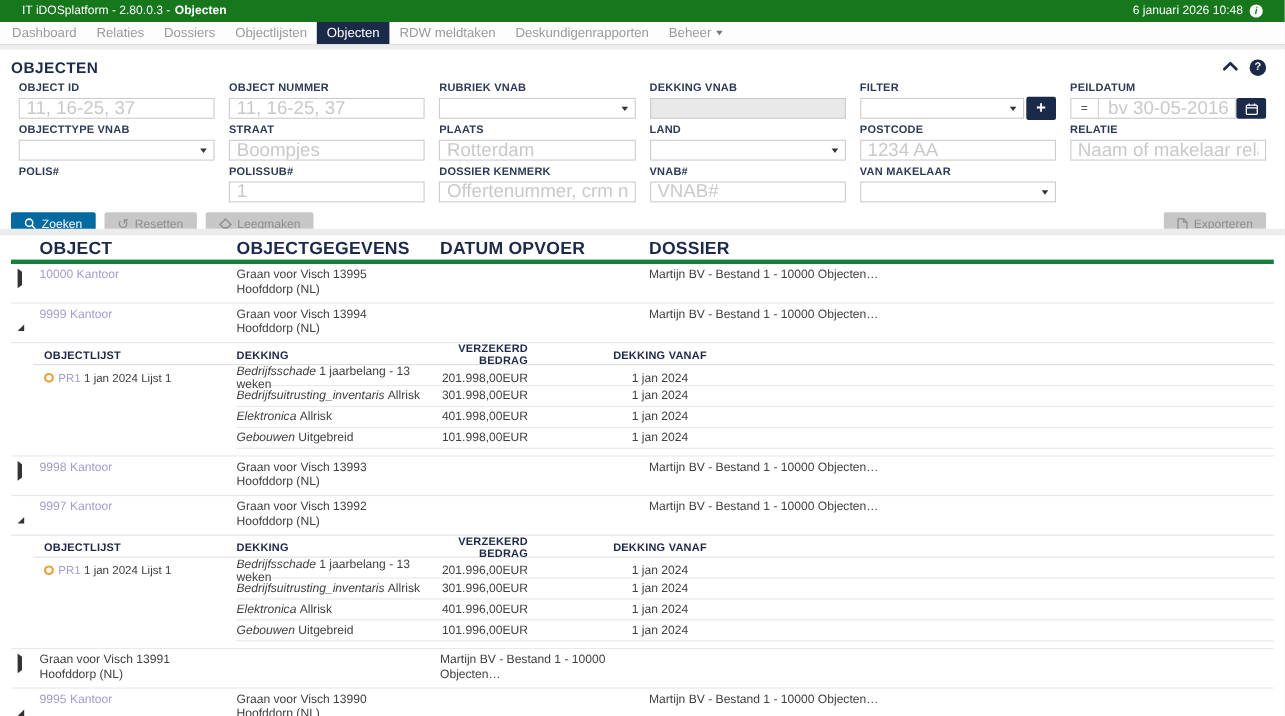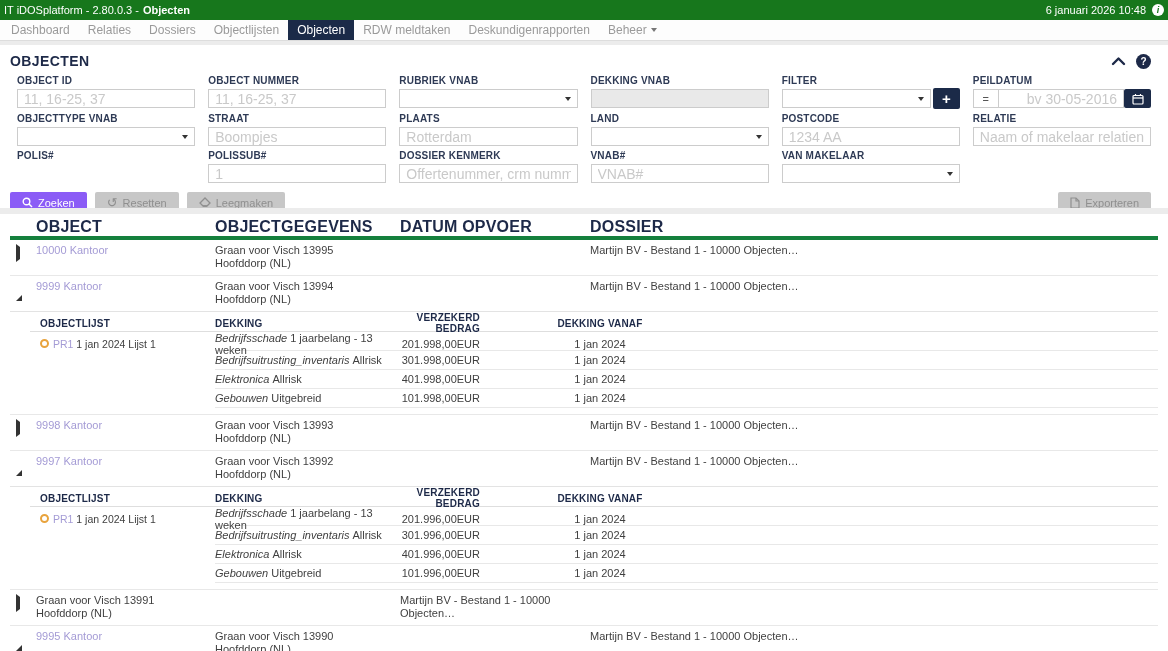--- a/index.html
+++ b/index.html
@@ -1,21 +1,21 @@
 <!DOCTYPE html>
 <html><head>
 <meta charset="utf-8">
 <style>
   * { box-sizing: border-box; margin: 0; padding: 0; }
   html,body { width: 1168px; height: 651px; overflow: hidden;
     font-family: "Liberation Sans", sans-serif; background: #ececec; }
 
   
   .topbar { height: 20px; background: #17771c; color: #fff; display: flex;
-    align-items: center; justify-content: space-between; padding: 0 4px; font-size: 11px; }
+    align-items: center; justify-content: space-between; padding: 0 20px; font-size: 11px; }
   .topbar-title { display: flex; gap: 4px; align-items: center; }
   .topbar-title b { font-weight: bold; }
   .topbar-right { display: flex; align-items: center; gap: 6px; }
   .info-circle { width: 12px; height: 12px; border-radius: 50%; background: #fff;
     color: #17771c; font-size: 9px; font-weight: bold; display: flex; align-items: center;
     justify-content: center; font-style: italic; }
 
   
   .navbar { height: 21px; background: #fdfdfd; border-bottom: 1px solid #ddd;
     display: flex; align-items: stretch; font-size: 12px; color: #9a9a9a; padding-left: 2px; }
@@ -37,21 +37,21 @@
   .card-head { display: flex; align-items: center; justify-content: space-between; height: 18px; margin-bottom: 5px; }
   .card-title { font-size: 14px; font-weight: bold; color: #1d2948; letter-spacing: .4px; }
   .head-icons { display: flex; align-items: center; gap: 10px; }
   .help-circle { width: 15px; height: 15px; border-radius: 50%; background: #1d2948;
     color: #fff; font-size: 10px; font-weight: bold; display: flex; align-items: center; justify-content: center; }
 
   .filter-grid { display: grid; grid-template-columns: repeat(6, 1fr);
     column-gap: 13px; row-gap: 4px; padding-left: 7px; }
   .field label { display: block; font-size: 10px; font-weight: bold; color: #2e3a55;
     letter-spacing: .2px; margin-bottom: 3px; }
-  .field input { width: 100%; height: 19px; border: 1px solid #ccc; font-size: 14px;
+  .field input { width: 100%; height: 19px; border: 1px solid #ccc; font-size: 17px;
     padding: 0 6px; color: #666; font-family: "Liberation Sans", sans-serif; background: #fff; outline: none; }
   .field input::placeholder { color: #c9c9c9; }
   .field input.disabled { background: #e9e9e9; }
   .select { position: relative; height: 19px; border: 1px solid #ccc; background: #fff;
     font-size: 11px; color: #777; padding: 2px 18px 0 6px; cursor: pointer; }
   .select .sel-caret { position: absolute; right: 6px; top: 7px; width: 0; height: 0;
     border-left: 3.5px solid transparent; border-right: 3.5px solid transparent;
     border-top: 4.5px solid #333; }
   .compound { display: flex; }
   .eq-box { width: 26px; height: 19px; border: 1px solid #ccc; background: #fff;
@@ -62,21 +62,21 @@
   .plus-btn { width: 27px; height: 21px; margin-top: -1px; margin-left: 2px;
     font-size: 15px; font-weight: bold; line-height: 1; }
   .filter-row { display: flex; align-items: flex-start; }
   .filter-row .select { flex: 1; }
   .compound input { flex: 1; min-width: 0; }
 
   .btn-row { display: flex; gap: 8px; margin-top: 9px; align-items: center; }
   .btn { height: 21px; padding: 0 12px; font-size: 11px; border: none; border-radius: 2px;
     display: inline-flex; align-items: center; gap: 5px; cursor: pointer;
     font-family: "Liberation Sans", sans-serif; }
-  .btn-primary { background: #8b5cf6; color: #fff; }
+  .btn-primary { background: #0369a1; color: #fff; }
   .btn-gray { background: #c7c7c7; color: #8f8f8f; }
   .btn-export { margin-left: auto; }
   .btn svg { display: block; }
   .undo-glyph { font-size: 13px; line-height: 1; }
 
   
   .table-card { background: #fff; height: 437px; overflow: hidden; padding: 4px 10px 0 10px; }
   .thead, .trow { display: grid; grid-template-columns: 26px 179px 185px 190px 1fr; }
   .thead { height: 22px; align-items: center; font-size: 16px; font-weight: bold;
     color: #1d2948; border-bottom: 4px solid #15803d; letter-spacing: .2px; }

